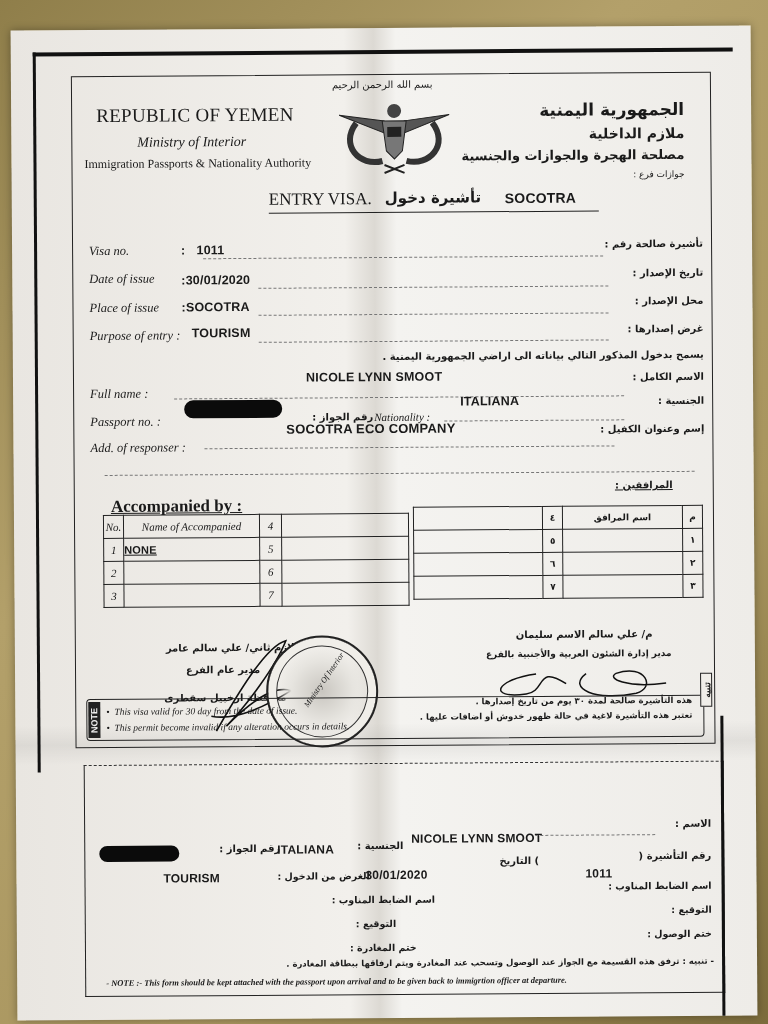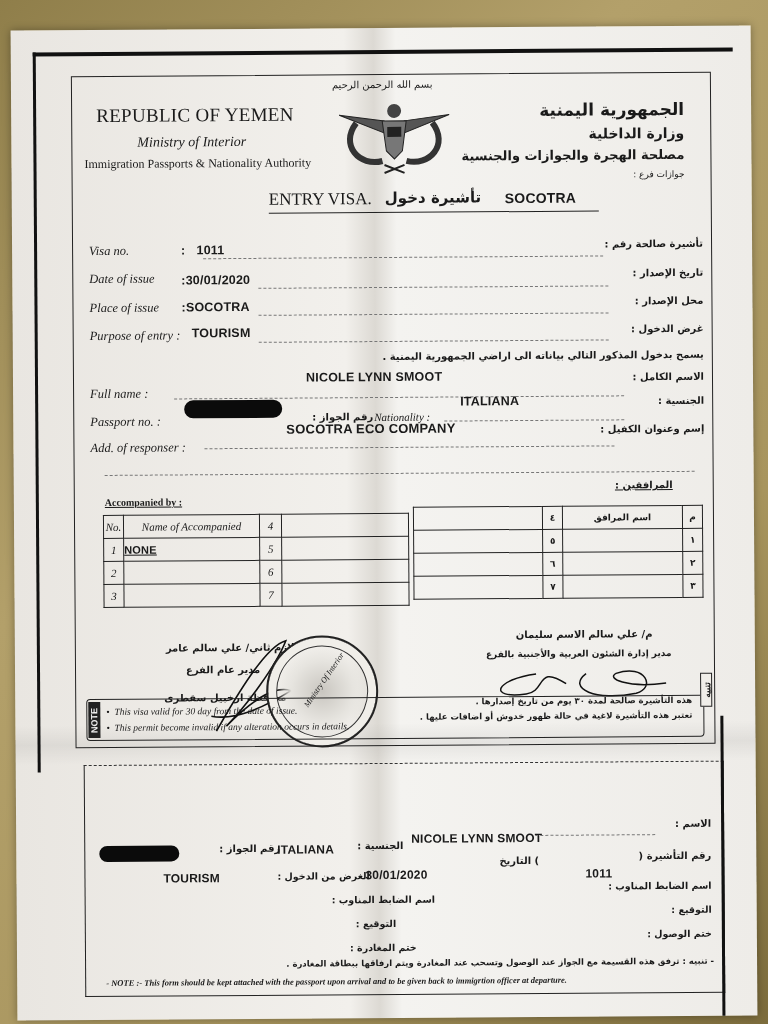--- a/index.html
+++ b/index.html
@@ -82,21 +82,21 @@
         <path d="M22 28 C5 50 25 72 48 66" fill="none" stroke="#333" stroke-width="6"></path>
         <path d="M98 28 C115 50 95 72 72 66" fill="none" stroke="#333" stroke-width="6"></path>
         <circle cx="60" cy="16" r="7" fill="#444"></circle>
         <path d="M48 26 L72 26 L68 56 L60 64 L52 56 Z" fill="#777" stroke="#222"></path>
         <rect x="53" y="32" width="14" height="10" fill="#222"></rect>
         <path d="M50 70 L70 78 M70 70 L50 78" stroke="#222" stroke-width="2"></path>
       </svg>
     </div>
 
     <div class="abs ar" style="right:26px;top:26px;font-size:17px;">الجمهورية اليمنية</div>
-    <div class="abs ar" style="right:26px;top:52px;font-size:14px;">وزارة الداخلية</div>
+    <div class="abs ar" style="right:26px;top:52px;font-size:14px;">ملازم الداخلية</div>
     <div class="abs ar" style="right:26px;top:74px;font-size:13px;">مصلحة الهجرة والجوازات والجنسية</div>
     <div class="abs ar" style="right:26px;top:96px;font-size:9px;font-weight:normal;">جوازات فرع :</div>
 
     <div class="abs entry-visa" style="left:196px;top:114px;">ENTRY VISA.</div>
     <div class="abs ar" style="left:312px;top:114px;font-size:15px;direction:rtl;">تأشيرة دخول</div>
     <div class="abs val" style="left:432px;top:116px;font-size:14px;">SOCOTRA</div>
     <div class="solid" style="left:196px;top:137px;width:330px;border-top:1.5px solid #222;"></div>
 
     <div class="abs lbl" style="left:16px;top:167px;">Visa no.</div>
     <div class="abs val" style="left:108px;top:167px;">:&nbsp;&nbsp;&nbsp;<span>1011</span></div>
@@ -109,21 +109,21 @@
     <div class="abs ar" style="right:8px;top:194px;font-size:10px;">تاريخ الإصدار :</div>
 
     <div class="abs lbl" style="left:16px;top:224px;">Place of issue</div>
     <div class="abs val" style="left:108px;top:224px;">:<span>SOCOTRA</span></div>
     <div class="dash" style="left:185px;top:239px;width:350px;"></div>
     <div class="abs ar" style="right:8px;top:222px;font-size:10px;">محل الإصدار :</div>
 
     <div class="abs lbl" style="left:16px;top:252px;">Purpose of entry :</div>
     <div class="abs val" style="left:118px;top:250px;">TOURISM</div>
     <div class="dash" style="left:185px;top:266px;width:350px;"></div>
-    <div class="abs ar" style="right:8px;top:250px;font-size:10px;">غرض الدخول :</div>
+    <div class="abs ar" style="right:8px;top:250px;font-size:10px;">غرض إصدارها :</div>
 
     <div class="abs ar" style="right:8px;top:276px;font-size:10px;">يسمح بدخول المذكور التالي بياناته الى اراضي الجمهورية اليمنية .</div>
 
     <div class="abs lbl" style="left:16px;top:310px;">Full name :</div>
     <div class="abs val" style="left:232px;top:295px;">NICOLE LYNN SMOOT</div>
     <div class="dash" style="left:100px;top:322px;width:450px;"></div>
     <div class="abs ar" style="right:8px;top:298px;font-size:10px;">الاسم الكامل :</div>
 
     <div class="abs lbl" style="left:16px;top:338px;">Passport no. :</div>
     <div class="redact" style="left:110px;top:324px;width:98px;height:18px;"></div>
@@ -132,21 +132,21 @@
     <div class="abs val" style="left:386px;top:320px;">ITALIANA</div>
     <div class="dash" style="left:370px;top:346px;width:180px;"></div>
     <div class="abs ar" style="right:8px;top:322px;font-size:10px;">الجنسية :</div>
 
     <div class="abs lbl" style="left:16px;top:364px;">Add. of responser :</div>
     <div class="abs val" style="left:212px;top:346px;font-size:13px;">SOCOTRA ECO COMPANY</div>
     <div class="dash" style="left:130px;top:372px;width:410px;"></div>
     <div class="abs ar" style="right:8px;top:350px;font-size:10px;">إسم وعنوان الكفيل :</div>
     <div class="dash" style="left:30px;top:398px;width:590px;"></div>
 
-    <div class="abs" style="left:30px;top:420px;font-size:10px;text-decoration:underline;font-weight:bold;">Accompanied by :</div>
+    <div class="abs" style="left:36px;top:420px;font-size:17px;text-decoration:underline;font-weight:bold;">Accompanied by :</div>
     <div class="abs ar" style="right:40px;top:406px;font-size:10px;text-decoration:underline;">المرافقين :</div>
 
     <table class="acc" style="left:28px;top:438px;width:306px;">
       <tbody>
           <tr>
         <td style="width:20px;font-style:italic;text-align:center;">No.</td>
         <td style="width:136px;font-style:italic;text-align:center;">Name of Accompanied</td>
         <td style="width:22px;text-align:center;font-style:italic;">4</td>
         <td></td>
       </tr>

